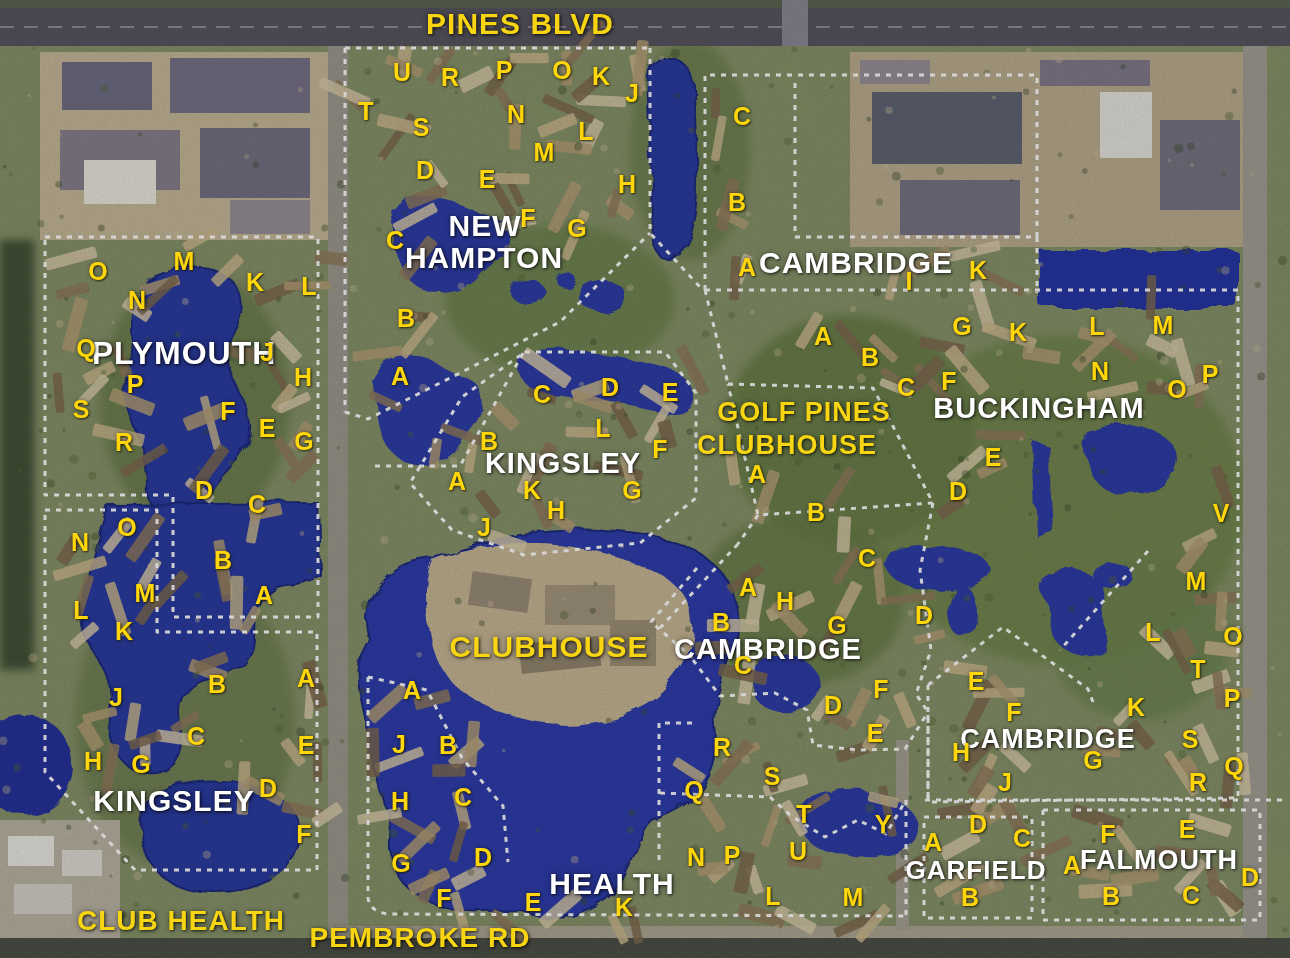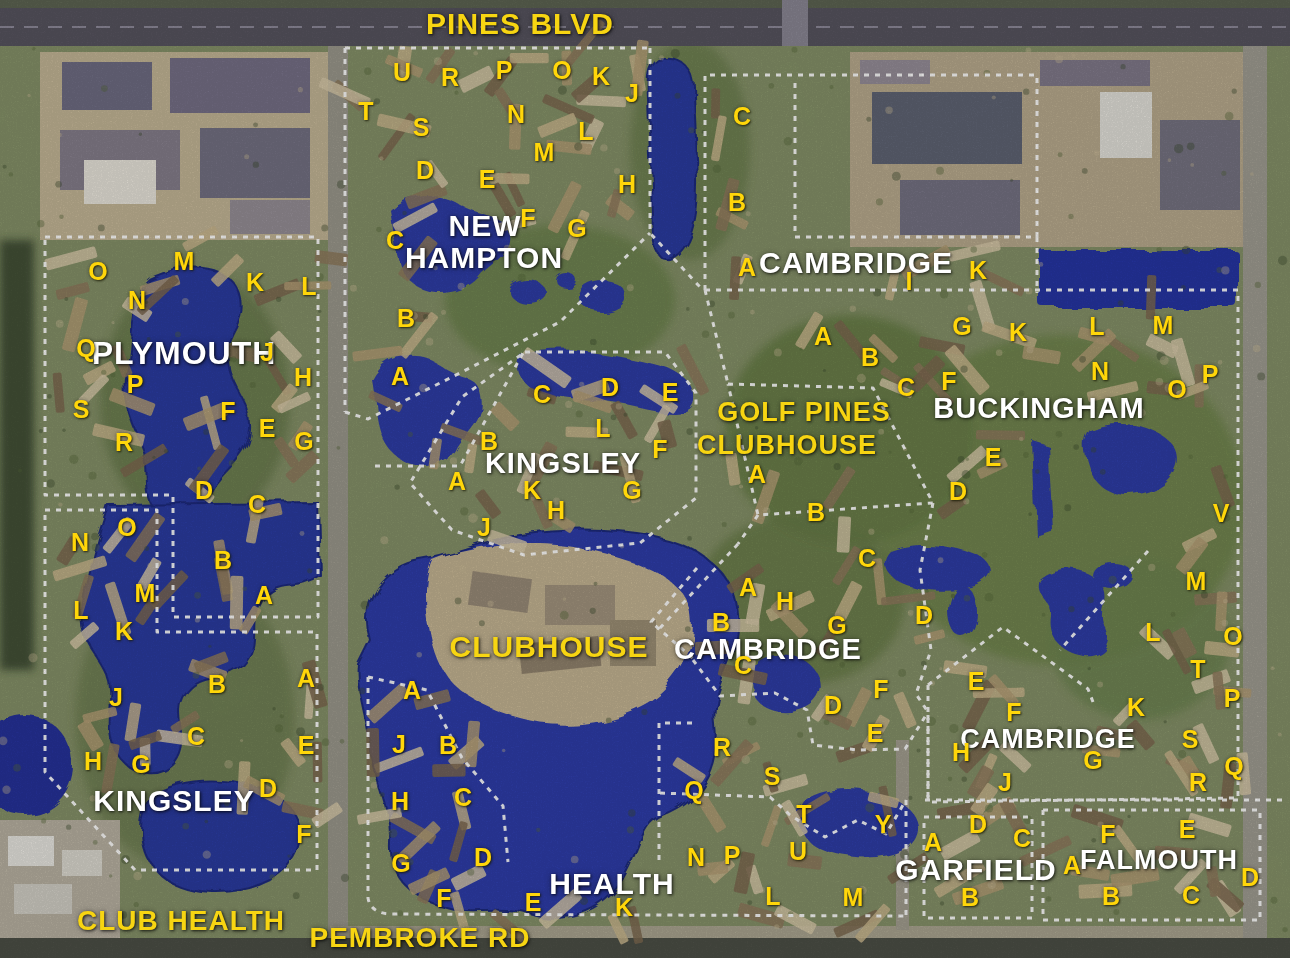--- a/index.html
+++ b/index.html
@@ -907,21 +907,21 @@
       <div class="unit-letter" style="left: 976px; top: 681px;">E</div>
       <div class="unit-letter" style="left: 1232px; top: 698px;">P</div>
       <div class="unit-letter" style="left: 1136px; top: 707px;">K</div>
       <div class="unit-letter" style="left: 1014px; top: 712px;">F</div>
       <div class="unit-letter" style="left: 1190px; top: 739px;">S</div>
       <div class="unit-letter" style="left: 961px; top: 752px;">H</div>
       <div class="unit-letter" style="left: 1093px; top: 760px;">G</div>
       <div class="unit-letter" style="left: 1234px; top: 766px;">Q</div>
       <div class="unit-letter" style="left: 1198px; top: 782px;">R</div>
       <div class="unit-letter" style="left: 1005px; top: 782px;">J</div>
-      <div class="map-label white" style="left: 976px; top: 870px; font-size: 30px;">GARFIELD</div>
+      <div class="map-label white" style="left: 976px; top: 870px; font-size: 26px;">GARFIELD</div>
       <div class="unit-letter" style="left: 978px; top: 824px;">D</div>
       <div class="unit-letter" style="left: 1022px; top: 838px;">C</div>
       <div class="unit-letter" style="left: 933px; top: 842px;">A</div>
       <div class="unit-letter" style="left: 970px; top: 897px;">B</div>
       <div class="map-label white" style="left: 1159px; top: 860px; font-size: 27px;">FALMOUTH</div>
       <div class="unit-letter" style="left: 1187px; top: 829px;">E</div>
       <div class="unit-letter" style="left: 1108px; top: 834px;">F</div>
       <div class="unit-letter" style="left: 1072px; top: 865px;">A</div>
       <div class="unit-letter" style="left: 1250px; top: 877px;">D</div>
       <div class="unit-letter" style="left: 1111px; top: 896px;">B</div>

